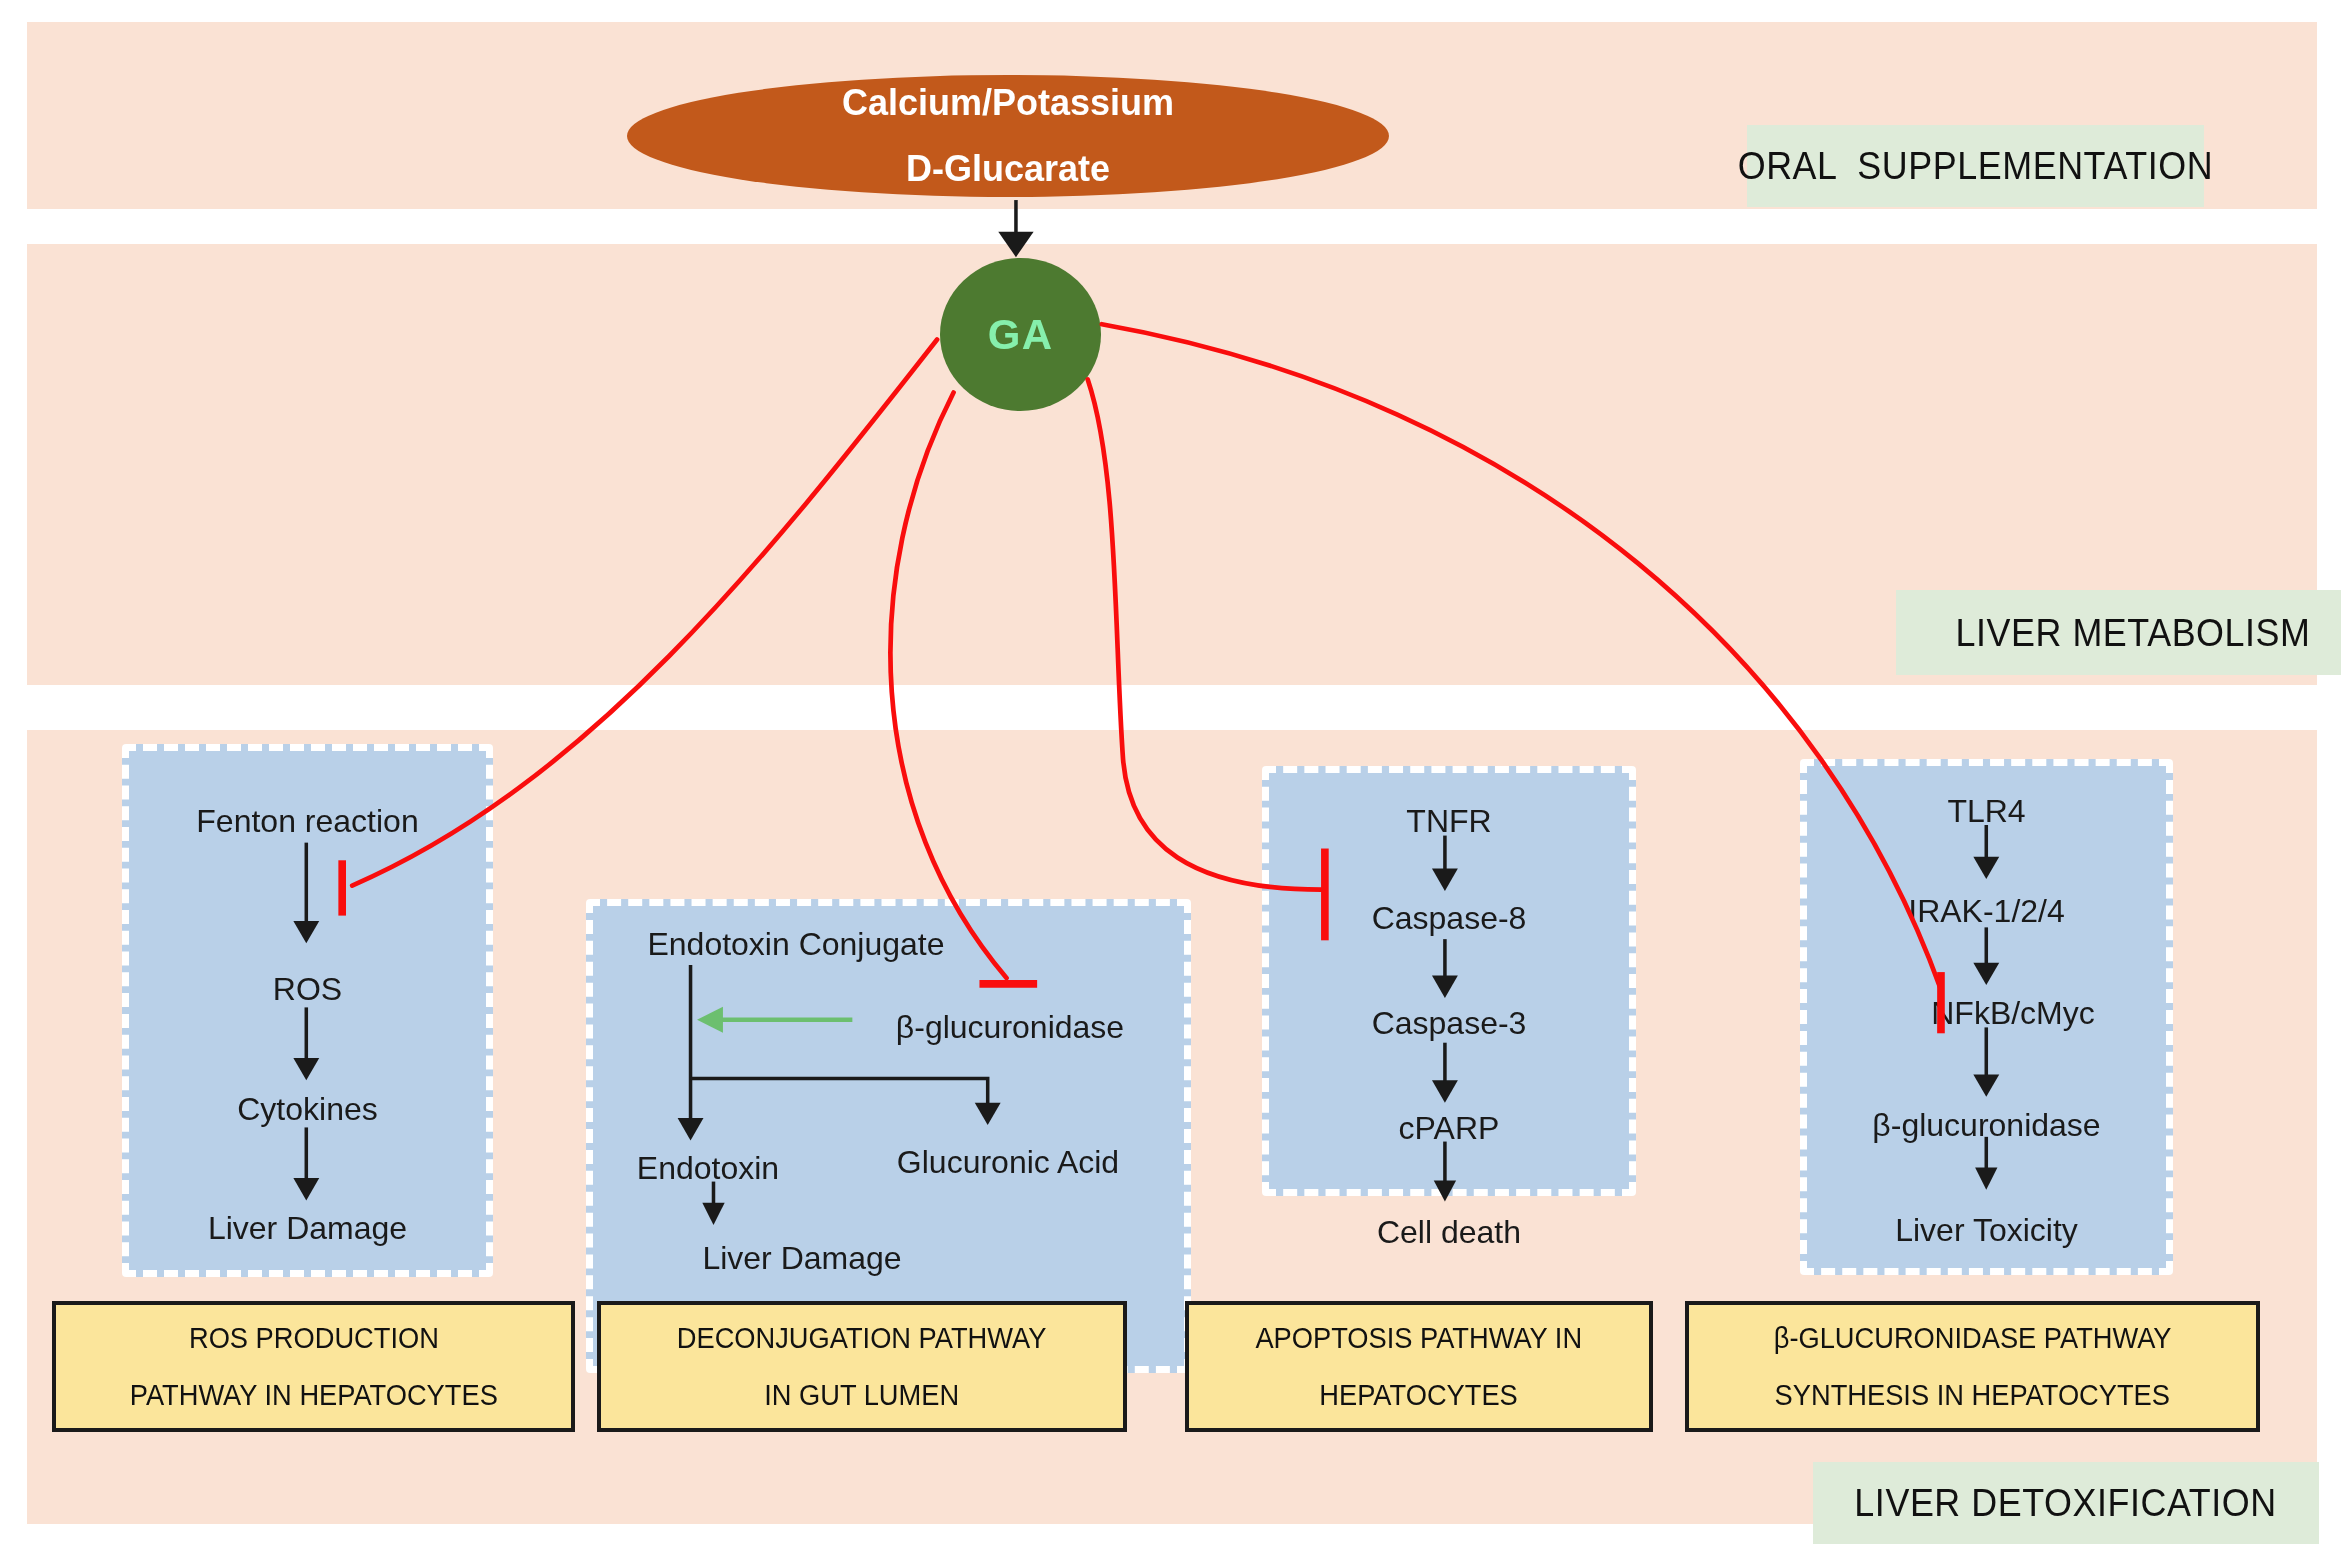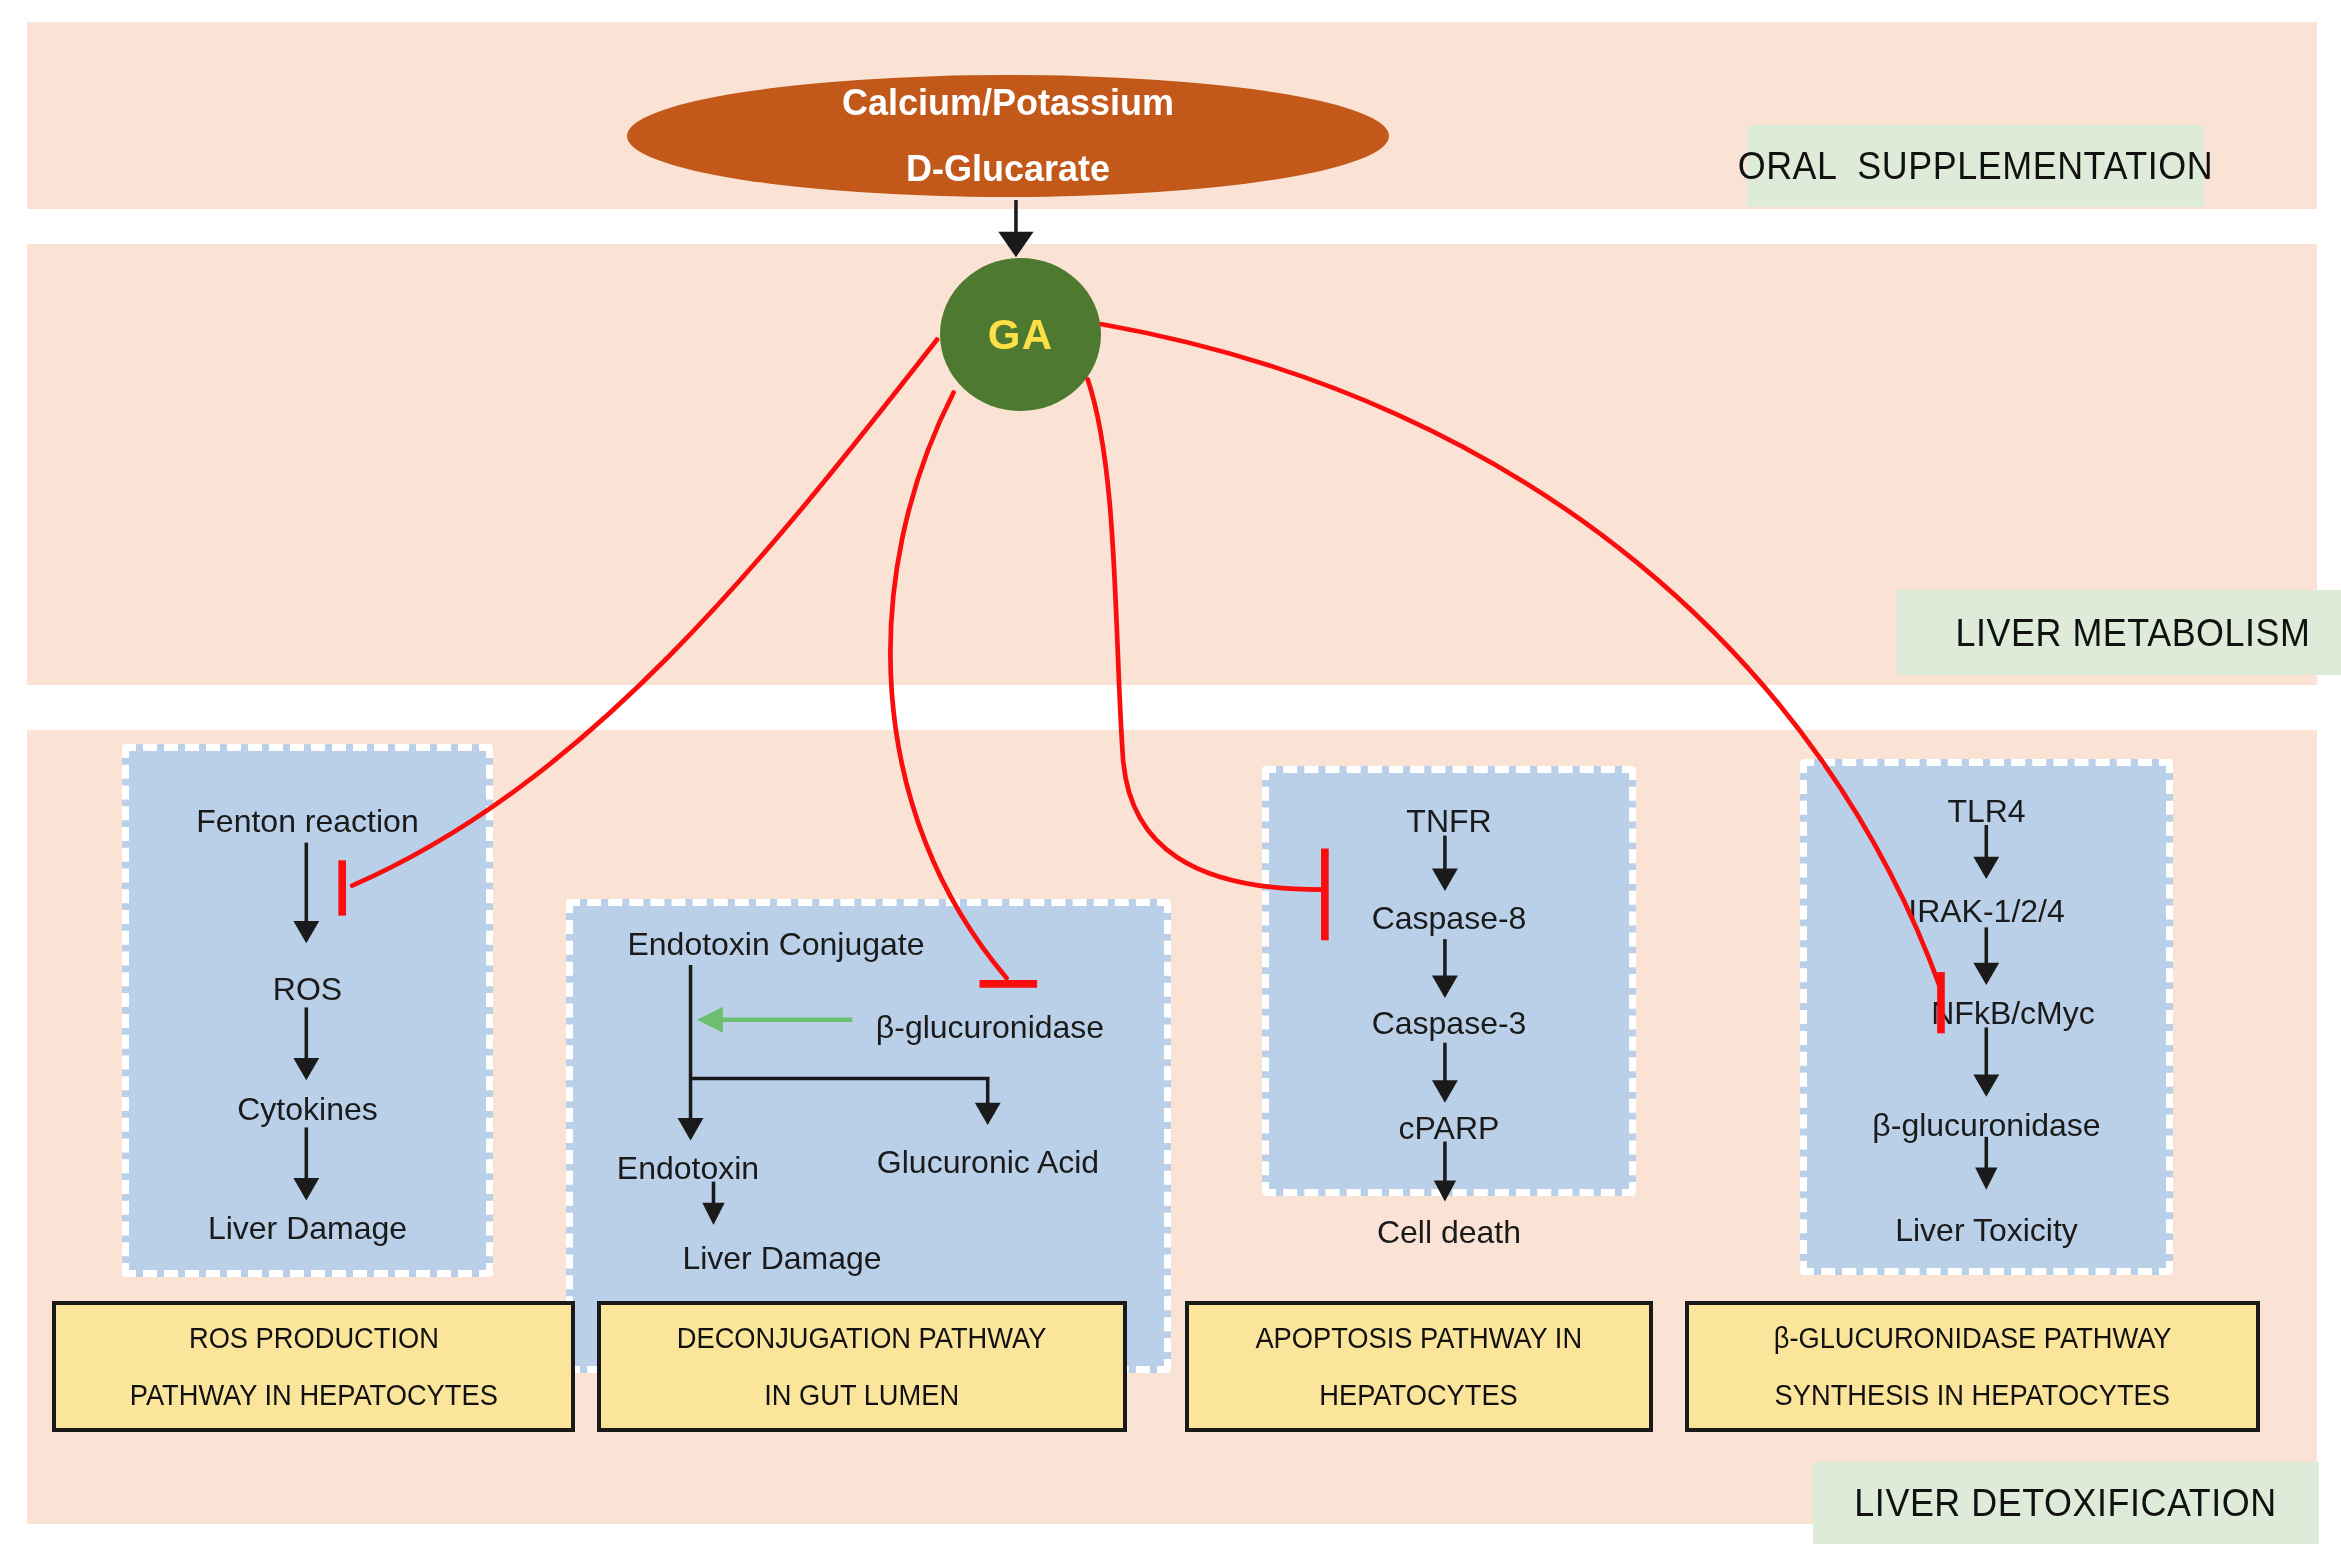--- a/index.html
+++ b/index.html
@@ -14,21 +14,21 @@
   .band1{top:22.4px;height:187px;}
   .band2{top:244px;height:441px;}
   .band3{top:730px;height:794px;}
   .stage-label{position:absolute;background:var(--stage-green);display:flex;align-items:center;justify-content:center;}
   .stage-label span{font-size:39px;letter-spacing:0.6px;white-space:pre;transform:scaleX(0.92);color:#111;}
   .supplement-ellipse{position:absolute;left:627px;top:75px;width:762px;height:122px;border-radius:50%;
       background:var(--supplement-orange);display:flex;flex-direction:column;align-items:center;justify-content:center;
       color:#fff;font-weight:bold;font-size:36px;line-height:52px;gap:14px;}
   .ga-circle{position:absolute;left:940px;top:258px;width:161px;height:153px;border-radius:50%;
       background:var(--ga-green);display:flex;align-items:center;justify-content:center;
-      color:#fde047;font-weight:bold;font-size:42px;letter-spacing:1.2px;}
+      color:#86efac;font-weight:bold;font-size:42px;letter-spacing:1.2px;}
   .pbox{position:absolute;background:var(--box-blue);border:7px dashed #ffffff;border-radius:4px;box-sizing:border-box;}
   .node{position:absolute;left:0;width:100%;height:36px;line-height:36px;text-align:center;font-size:32px;white-space:nowrap;}
   .caption{position:absolute;background:var(--caption-yellow);border:4.1px solid #1a1a1a;box-sizing:border-box;
       display:flex;flex-direction:column;align-items:center;justify-content:center;}
   .caption div{font-size:29px;line-height:57px;letter-spacing:0px;transform:scaleX(0.94);white-space:nowrap;color:#111;}
   svg.overlay{position:absolute;left:0;top:0;width:2342px;height:1567px;pointer-events:none;}
   .red-line{stroke:var(--inhibit-red);stroke-width:8;fill:none;stroke-linecap:round;}
   .red-bar{stroke:var(--inhibit-red);stroke-width:13;fill:none;stroke-linecap:butt;}
   .black-line{stroke:var(--arrow-black);stroke-width:6;fill:none;}
   .black-head{fill:var(--arrow-black);stroke:none;}
@@ -63,21 +63,21 @@
     <span>GA</span>
   </div>
 
   <div class="pbox" style="left:122px;top:744px;width:371px;height:533px;">
     <div class="node" style="top:52px;">Fenton reaction</div>
     <div class="node" style="top:220px;">ROS</div>
     <div class="node" style="top:340px;">Cytokines</div>
     <div class="node" style="top:459px;">Liver Damage</div>
   </div>
 
-  <div class="pbox" style="left:566px;top:899px;width:605px;height:474px;">
+  <div class="pbox" style="left:586px;top:899px;width:605px;height:474px;">
     <div class="node" style="top:20px;left:0;width:406px;">Endotoxin Conjugate</div>
     <div class="node" style="top:103px;left:270px;width:294px;">β-glucuronidase</div>
     <div class="node" style="top:244px;left:0px;width:230px;">Endotoxin</div>
     <div class="node" style="top:238px;left:268px;width:294px;">Glucuronic Acid</div>
     <div class="node" style="top:334px;left:62px;width:294px;">Liver Damage</div>
   </div>
 
   <div class="pbox" style="left:1262px;top:766px;width:374px;height:430px;">
     <div class="node" style="top:30px;">TNFR</div>
     <div class="node" style="top:127px;">Caspase-8</div>

